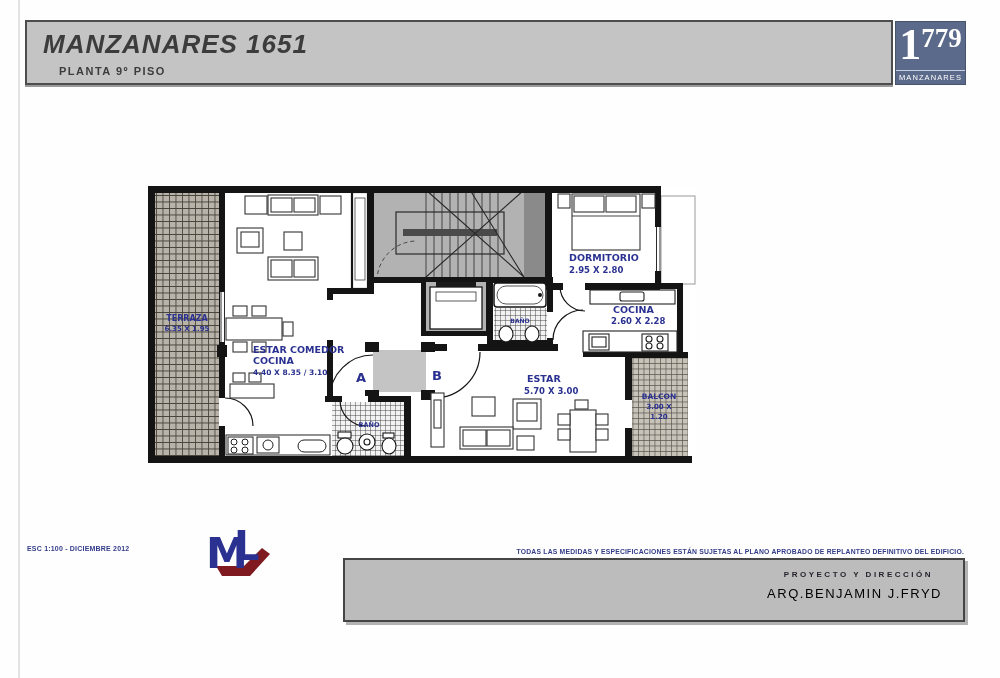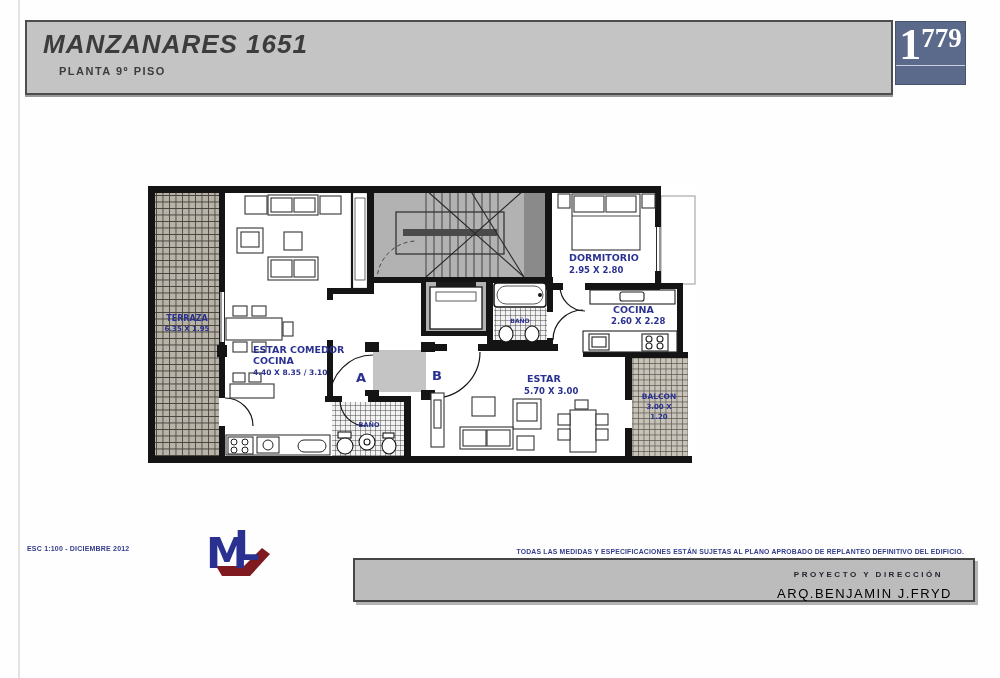--- a/index.html
+++ b/index.html
@@ -4,50 +4,50 @@
 <style>
   html,body{margin:0;padding:0;background:#ffffff;}
   #canvas{position:relative;width:1000px;height:678px;background:#fefefe;overflow:hidden;
           font-family:"Liberation Sans", sans-serif;}
   .abs{position:absolute;}
 
   
   #page-edge{left:18px;top:0;width:2px;height:678px;background:#e3e3e3;}
 
   
-  #header-box{left:25px;top:20px;width:868px;height:75px;background:#c4c4c4;
+  #header-box{left:25px;top:20px;width:868px;height:65px;background:#c4c4c4;
               border:2px solid #4d4d4d;box-sizing:border-box;box-shadow:0 2px 0 #9a9a9a;}
   #header-title{margin:7px 0 0 16px;font-size:26px;font-style:italic;font-weight:bold;
                 color:#3c3c3c;letter-spacing:1px;}
   #header-subtitle{margin:5px 0 0 32px;font-size:11px;font-weight:bold;color:#3c3c3c;
                 letter-spacing:1.5px;}
 
   
   #logo-box{left:895px;top:21px;width:71px;height:64px;background:#5b6a8b;
             border:1px solid #47546e;box-sizing:border-box;color:#fff;
             display:flex;flex-direction:column;justify-content:space-between;}
   #logo-number{font-family:"Liberation Serif", serif;font-weight:bold;line-height:0.9;
             display:flex;align-items:flex-start;justify-content:center;padding-top:3px;}
   #logo-number .big{font-size:44px;}
   #logo-number .small{font-size:27px;padding-top:1px;}
   #logo-name{font-size:7.5px;letter-spacing:1.1px;text-align:center;
-             border-top:1px solid #c9d0de;padding:18px 0 2px 0;font-weight:bold;}
+             border-top:1px solid #c9d0de;padding:2px 0 2px 0;font-weight:normal;}
 
   
   #plan-wrap{left:145px;top:180px;width:557px;height:290px;}
 
   
   #scale-note{left:27px;top:545px;font-size:7px;font-weight:bold;color:#333c8a;letter-spacing:.2px;}
 
   #brand{left:175px;top:520px;width:130px;text-align:center;}
   #brand-grupo{margin-top:2px;font-size:27px;color:#9c9c9c;letter-spacing:1px;}
 
   
   #disclaimer{top:548px;right:36px;font-size:6.8px;font-weight:bold;color:#333c8a;letter-spacing:.2px;}
-  #credit-box{left:353px;top:558px;width:622px;height:44px;background:#bcbcbc;
+  #credit-box{left:343px;top:558px;width:622px;height:64px;background:#bcbcbc;
               border:2px solid #454545;box-sizing:border-box;box-shadow:3px 3px 0 #b3b3b3;
               text-align:right;}
   #credit-title{margin:10px 30px 0 0;font-size:8px;font-weight:bold;color:#28222e;letter-spacing:2.5px;}
   #credit-name{margin:7px 21px 0 0;font-size:13px;color:#000000;letter-spacing:1.5px;}
 
   svg text{font-family:"DejaVu Sans", sans-serif;font-weight:bold;fill:#2a3190;}
 </style>
 </head>
 <body>
 

